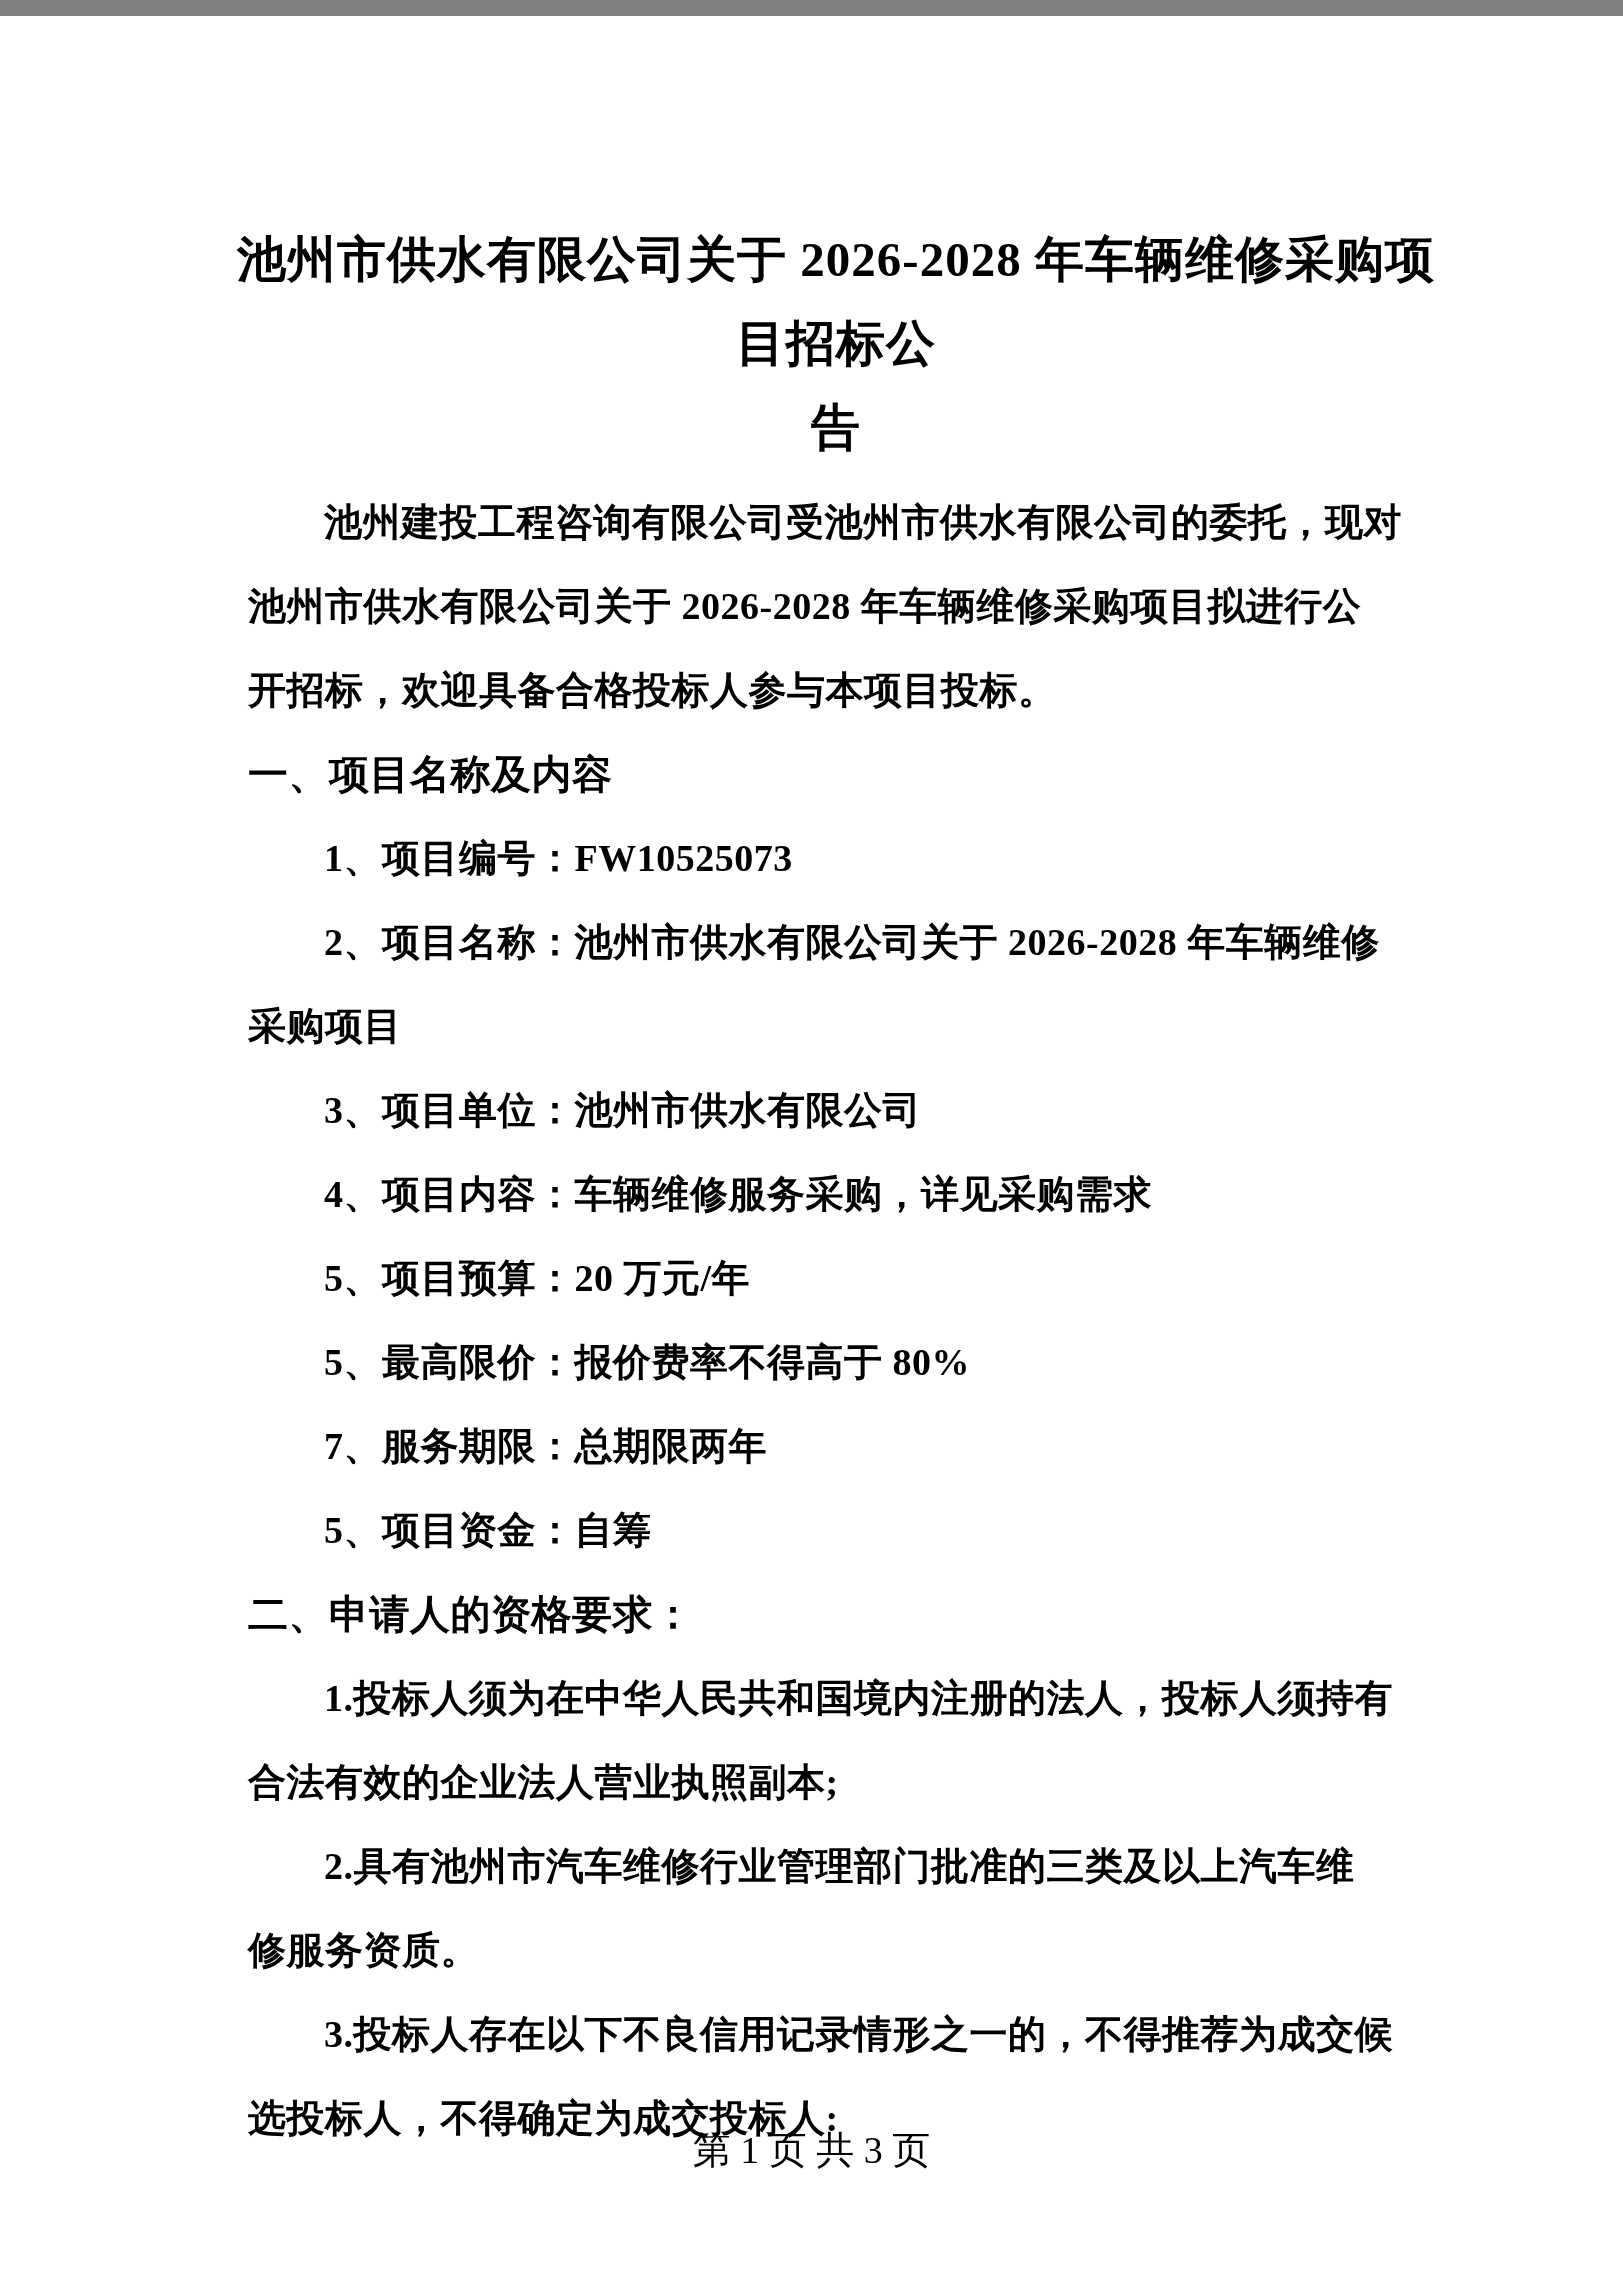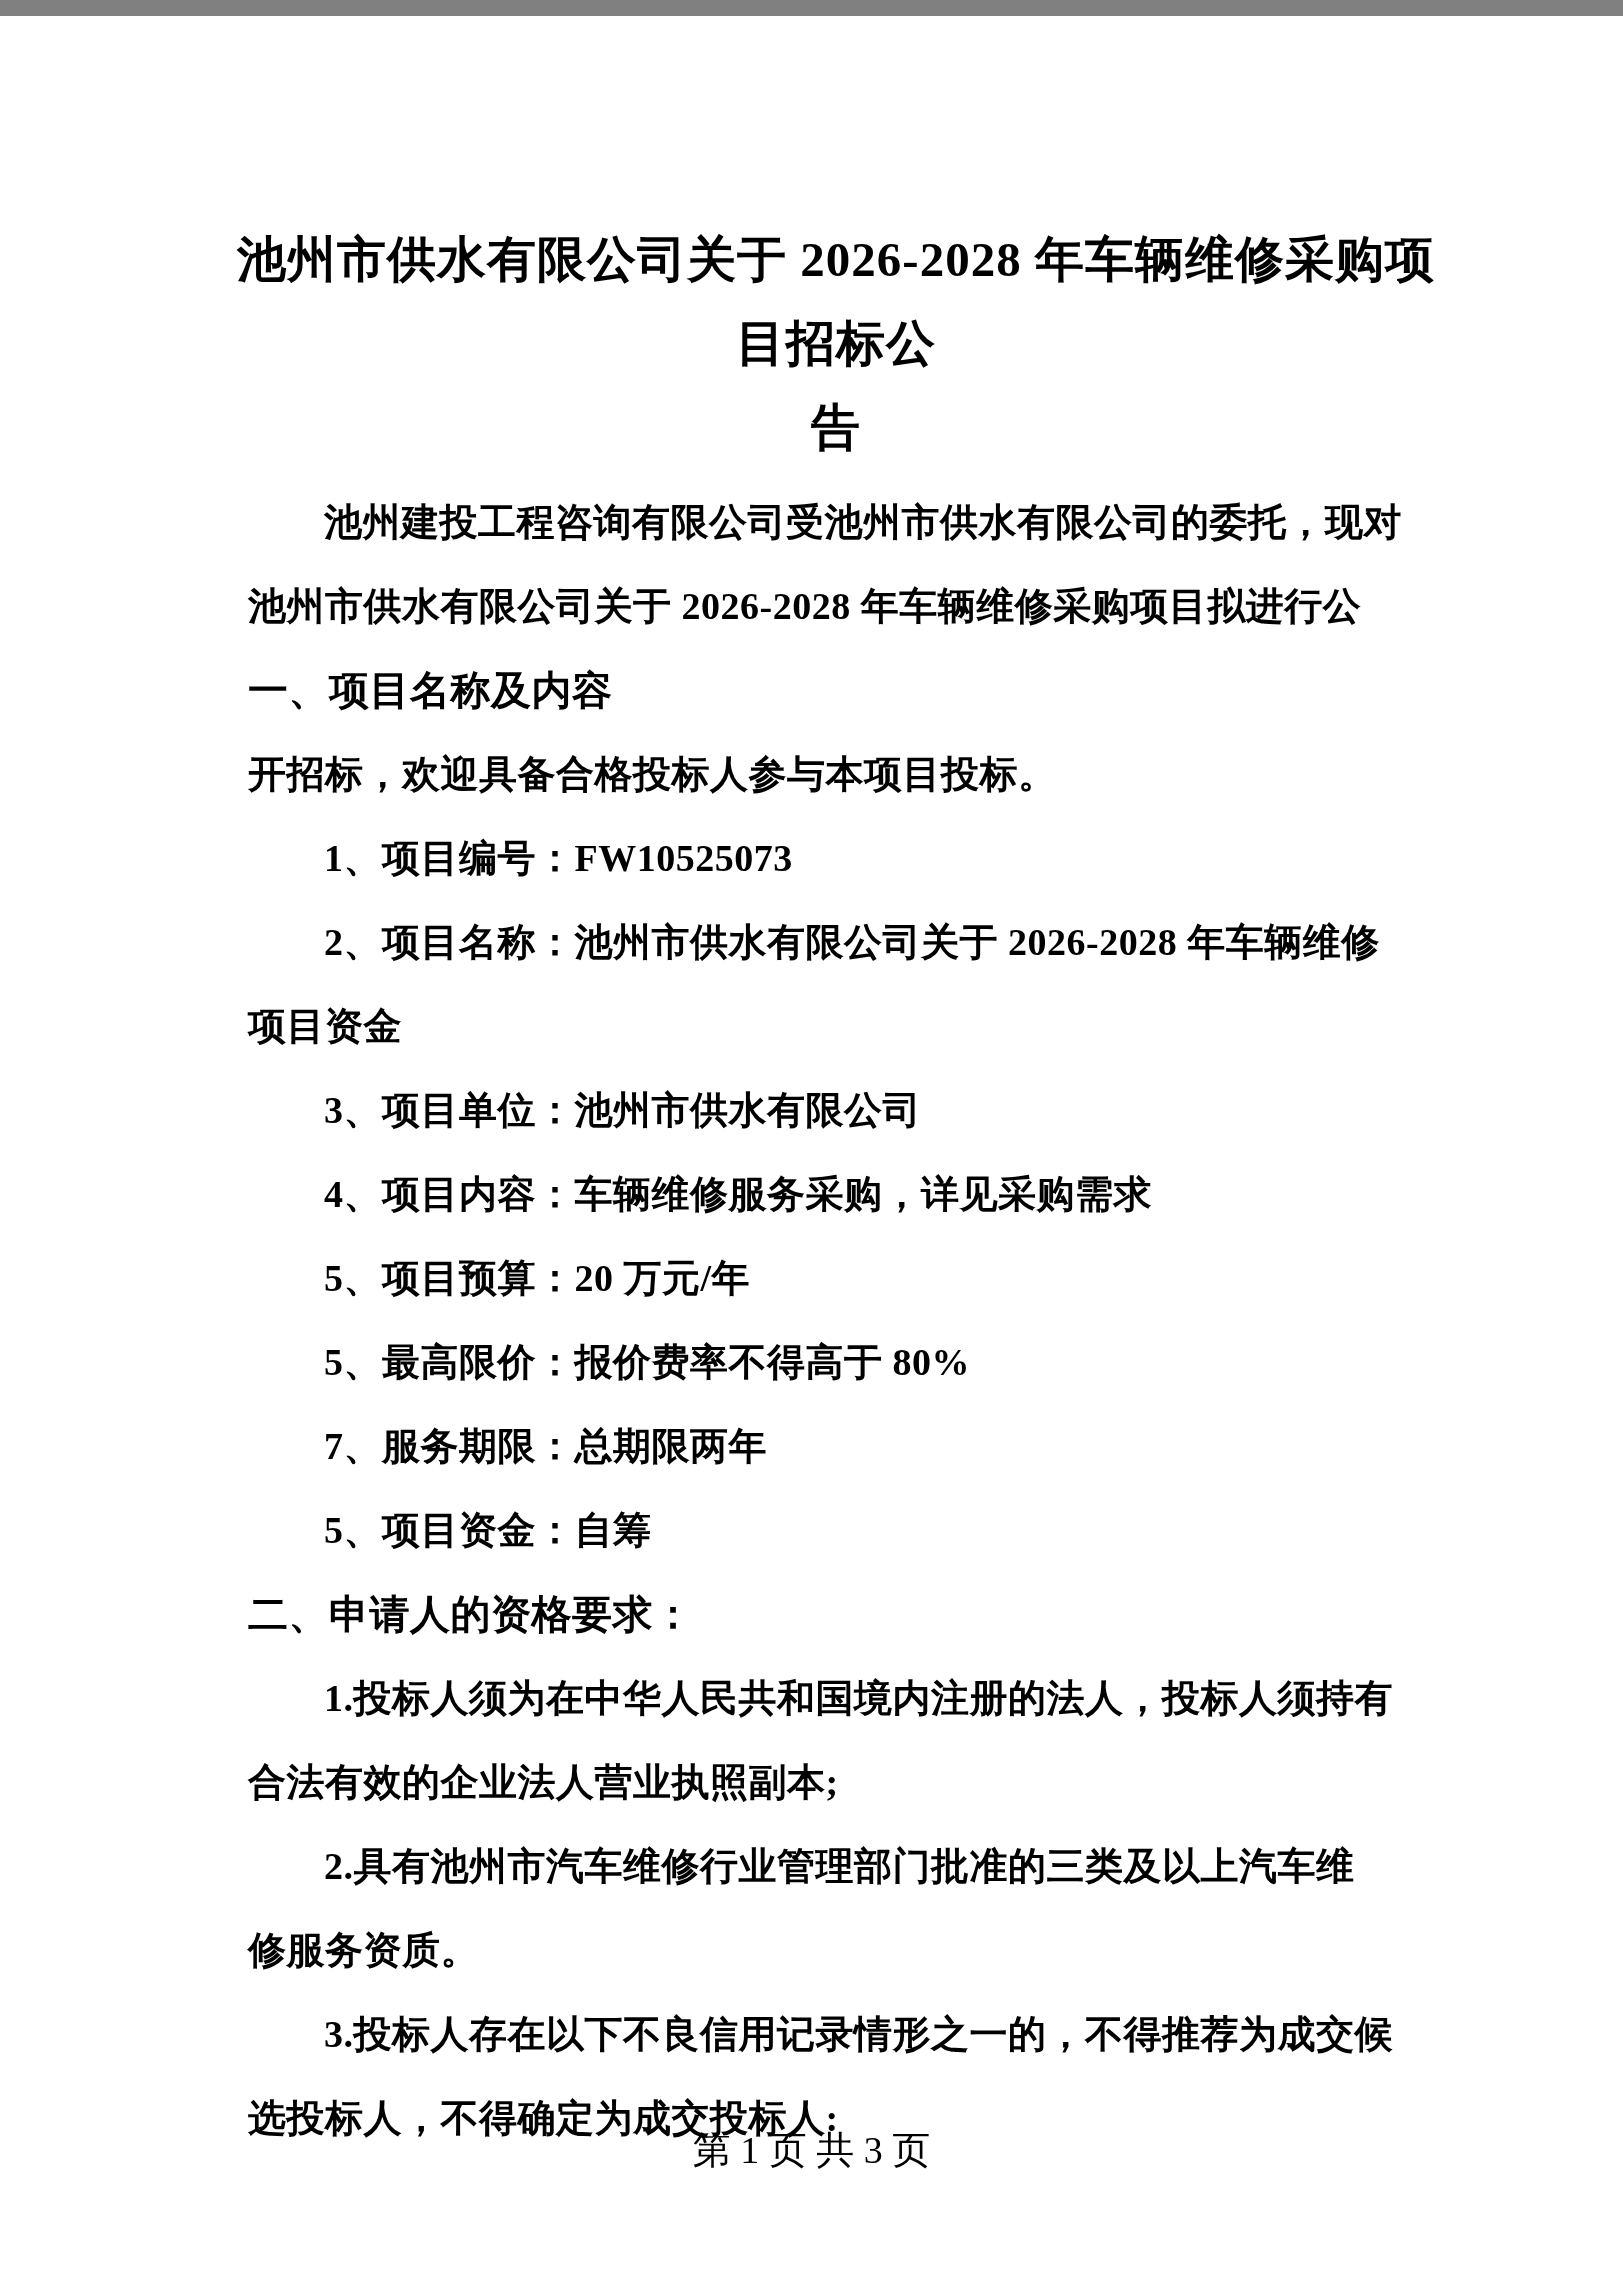--- a/index.html
+++ b/index.html
@@ -65,27 +65,27 @@
 
   <div class="content">
 
     <div class="doc-title">
       <div>池州市供水有限公司关于 2026-2028 年车辆维修采购项目招标公</div>
       <div>告</div>
     </div>
 
     <div class="line indent">池州建投工程咨询有限公司受池州市供水有限公司的委托，现对</div>
     <div class="line">池州市供水有限公司关于 2026-2028 年车辆维修采购项目拟进行公</div>
+    <div class="line">开招标，欢迎具备合格投标人参与本项目投标。</div>
+
     <div class="line heading">一、项目名称及内容</div>
-
-    <div class="line">开招标，欢迎具备合格投标人参与本项目投标。</div>
 
     <div class="line indent">1、项目编号：FW10525073</div>
     <div class="line indent">2、项目名称：池州市供水有限公司关于 2026-2028 年车辆维修</div>
-    <div class="line">项目资金</div>
+    <div class="line">采购项目</div>
     <div class="line indent">3、项目单位：池州市供水有限公司</div>
     <div class="line indent">4、项目内容：车辆维修服务采购，详见采购需求</div>
     <div class="line indent">5、项目预算：20 万元/年</div>
     <div class="line indent">5、最高限价：报价费率不得高于 80%</div>
     <div class="line indent">7、服务期限：总期限两年</div>
     <div class="line indent">5、项目资金：自筹</div>
 
     <div class="line heading">二、申请人的资格要求：</div>
 
     <div class="line indent">1.投标人须为在中华人民共和国境内注册的法人，投标人须持有</div>

